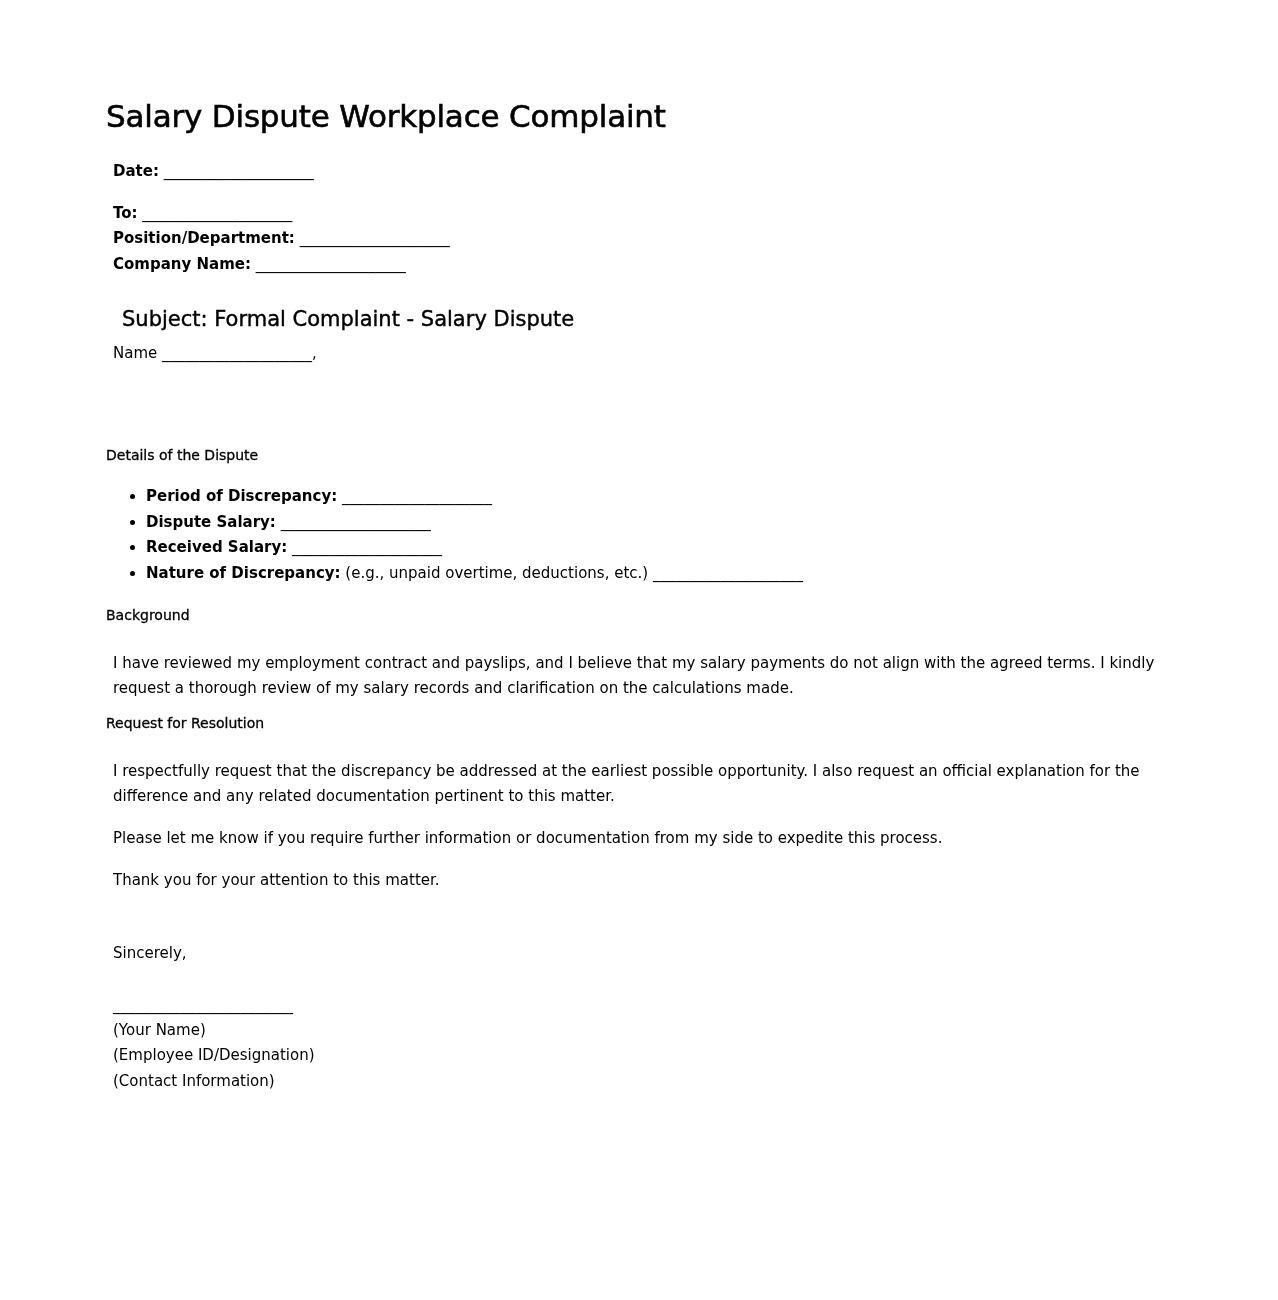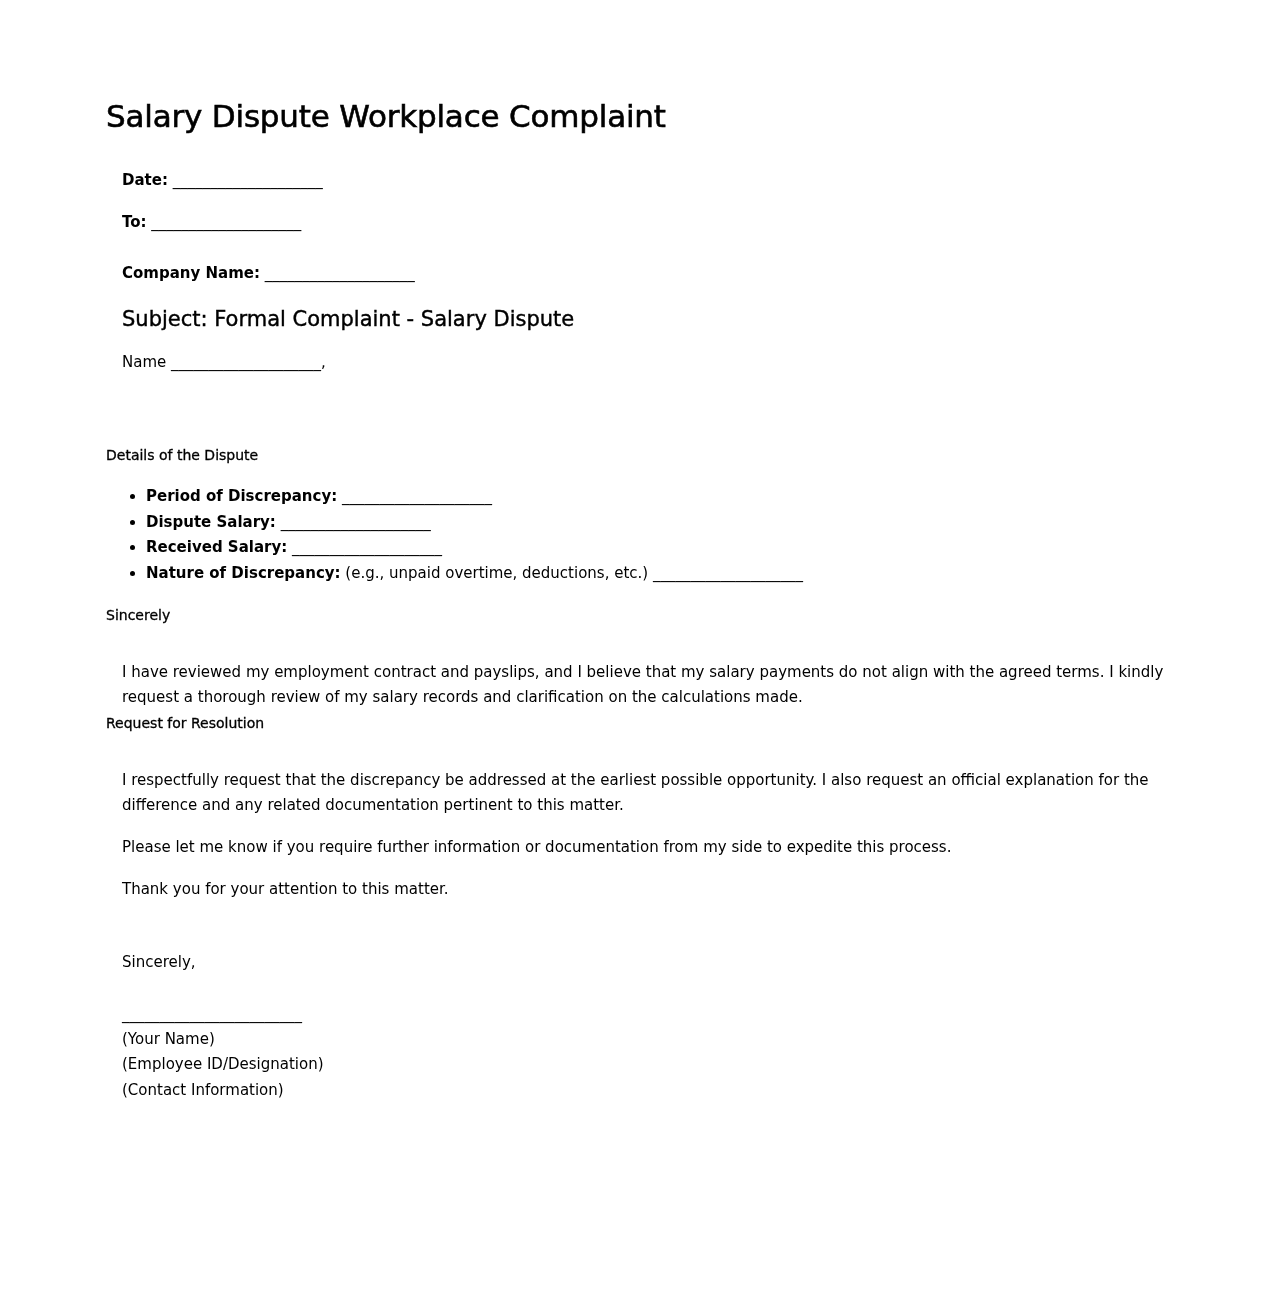--- a/index.html
+++ b/index.html
@@ -36,21 +36,21 @@
       margin: 16px;
       line-height: 30px;
     }
     h3 {
       font-size: 14px;
       font-weight: normal;
       -webkit-text-stroke: 0.3px #000;
       margin: 0;
       line-height: 26px;
     }
-    p { margin: 16px; }
+    p { margin: 7px; }
     .b { font-weight: bold; }
     .blank { white-space: pre; }
     ul {
       margin: 0;
       padding-left: 40px;
     }
     ul li { line-height: 25.5px; }
     .abs { position: absolute; left: 106px; }
     .wrap { width: 1066px; }
   </style>
@@ -61,20 +61,24 @@
 
   <h1 class="abs" style="top:96px;">Salary Dispute Workplace Complaint</h1>
 
   <p class="abs" style="top:152px;">
     <span class="b">Date:</span>
     <span class="blank">____________________</span>
   </p>
 
   <p class="abs" style="top:194px;">
     <span class="b">To:</span>
+    <span class="blank">____________________</span>
+  </p>
+  <p class="abs" style="top:219px;">
+    <span class="b">Position/Department:</span>
     <span class="blank">____________________</span>
   </p>
   <p class="abs" style="top:245px;">
     <span class="b">Company Name:</span>
     <span class="blank">____________________</span>
   </p>
 
   <h2 class="abs" style="top:288px;">Subject: Formal Complaint - Salary Dispute</h2>
 
   <p class="abs" style="top:334px;">Name ____________________,</p>
@@ -95,21 +99,21 @@
       <span class="b">Received Salary:</span>
       <span class="blank">____________________</span>
     </li>
     <li>
       <span class="b">Nature of Discrepancy:</span>
       <span>(e.g., unpaid overtime, deductions, etc.)</span>
       <span class="blank">____________________</span>
     </li>
   </ul>
 
-  <h3 class="abs" style="top:602px;">Sincerely</h3>
+  <h3 class="abs" style="top:602px;">Background</h3>
   <p class="abs wrap" style="top:644px;">I have reviewed my employment contract and payslips, and I believe that my salary payments do not align with the agreed terms. I kindly request a thorough review of my salary records and clarification on the calculations made.</p>
 
   <h3 class="abs" style="top:710px;">Request for Resolution</h3>
   <p class="abs wrap" style="top:752px;">I respectfully request that the discrepancy be addressed at the earliest possible opportunity. I also request an official explanation for the difference and any related documentation pertinent to this matter.</p>
 
   <p class="abs wrap" style="top:819px;">Please let me know if you require further information or documentation from my side to expedite this process.</p>
 
   <p class="abs" style="top:861px;">Thank you for your attention to this matter.</p>
 
   <p class="abs" style="top:934px;">Sincerely,</p>

